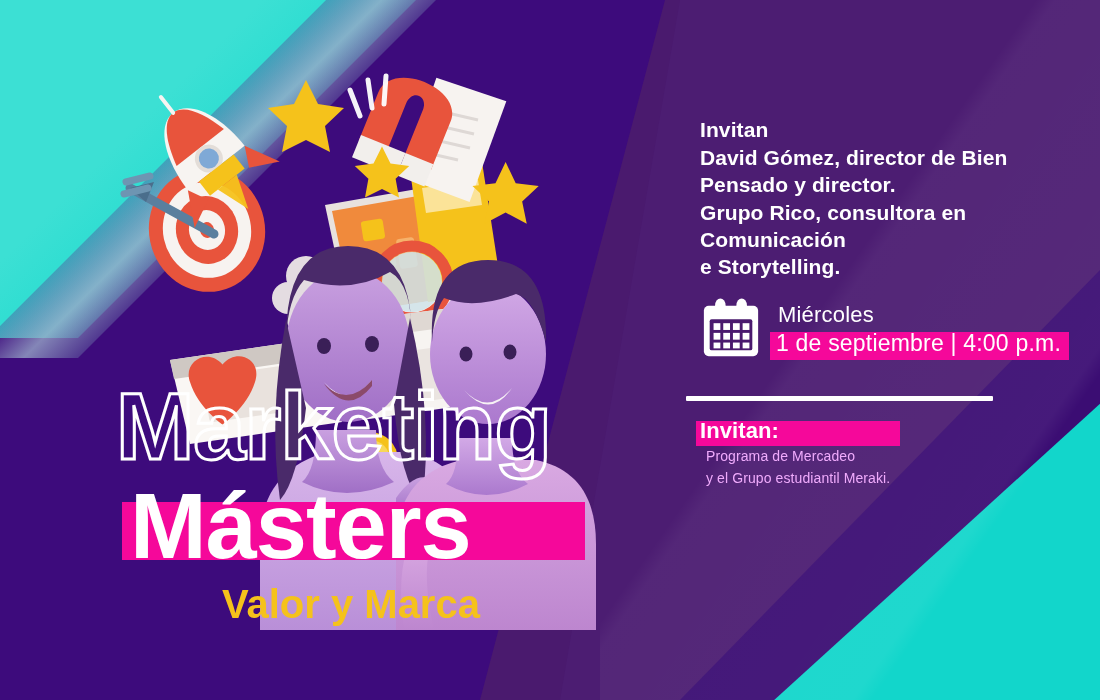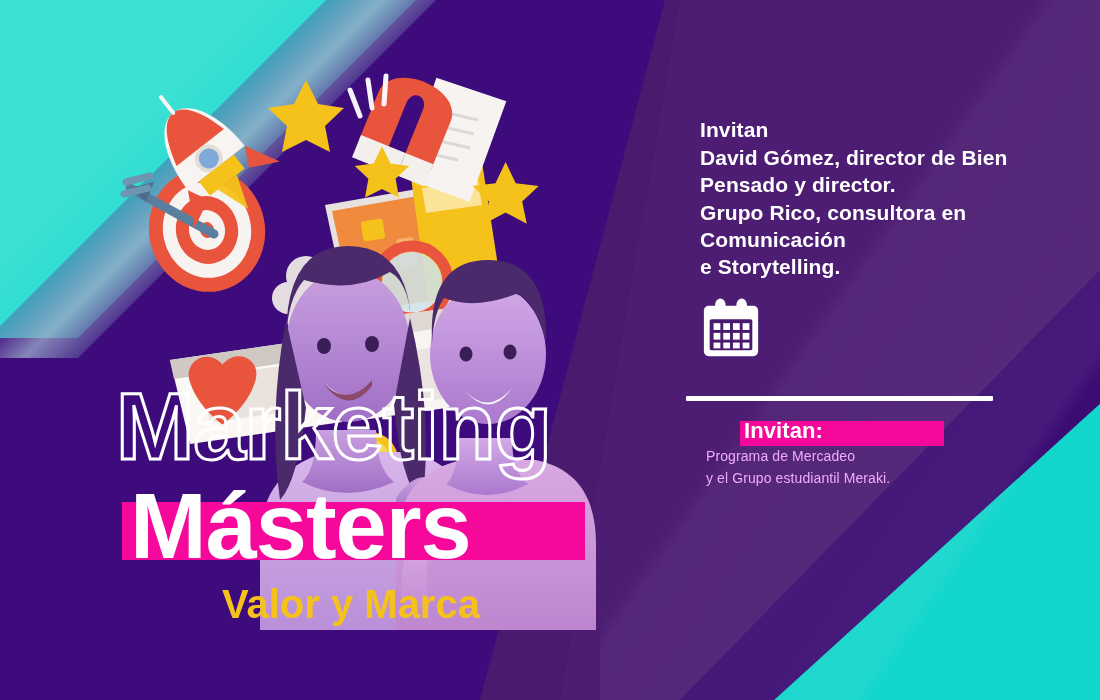--- a/index.html
+++ b/index.html
@@ -91,21 +91,21 @@
   .cal-icon{width:62px;height:62px;flex:0 0 62px;}
   .date-texts{position:relative;}
   .date-day{font-size:22px;color:#fff;font-weight:400;margin:0 0 2px 2px;letter-spacing:.2px;}
   .date-full-wrap{position:relative;display:inline-block;}
   .date-band{position:absolute;left:-6px;top:2px;right:-8px;height:28px;background:#f5089a;}
   .date-full{position:relative;font-size:23px;color:#fff;font-weight:400;letter-spacing:.2px;white-space:nowrap;}
 
   .divider{position:absolute;left:686px;top:396px;width:307px;height:5px;background:#ffffff;border-radius:1px;}
 
   .invitan{position:absolute;left:700px;top:418px;width:360px;}
-  .invitan-wrap{position:relative;display:inline-block;margin-left:44px;}
+  .invitan-wrap{position:relative;display:inline-block;}
   .invitan-band{position:absolute;left:-4px;top:3px;width:204px;height:25px;background:#f5089a;}
   .invitan-label{position:relative;font-size:22px;font-weight:700;color:#fff;letter-spacing:.1px;}
   .invitan-line{font-size:14px;color:#f0abfc;font-weight:400;line-height:1.28;margin:4px 0 0 6px;letter-spacing:.1px;}
 </style>
 </head>
 <body>
 
 <div class="poster">
 
   <div class="bg-base"></div>
@@ -306,20 +306,27 @@
         <rect x="14" y="36" width="7" height="7"></rect>
           <rect x="24" y="36" width="7" height="7"></rect>
         <rect x="34" y="36" width="7" height="7"></rect>
           <rect x="44" y="36" width="7" height="7"></rect>
         <rect x="14" y="46" width="7" height="6"></rect>
           <rect x="24" y="46" width="7" height="6"></rect>
         <rect x="34" y="46" width="7" height="6"></rect>
           <rect x="44" y="46" width="7" height="6"></rect>
       </g>
     </svg>
+    <div class="date-texts">
+      <div class="date-day">Miércoles</div>
+      <div class="date-full-wrap">
+        <div class="date-band"></div>
+        <div class="date-full">1 de septiembre | 4:00 p.m.</div>
+      </div>
+    </div>
   </div>
 
   <div class="divider"></div>
 
   <div class="invitan">
     <div class="invitan-wrap">
       <div class="invitan-band"></div>
       <span class="invitan-label">Invitan:</span>
     </div>
     <div class="invitan-line">Programa de Mercadeo</div>

